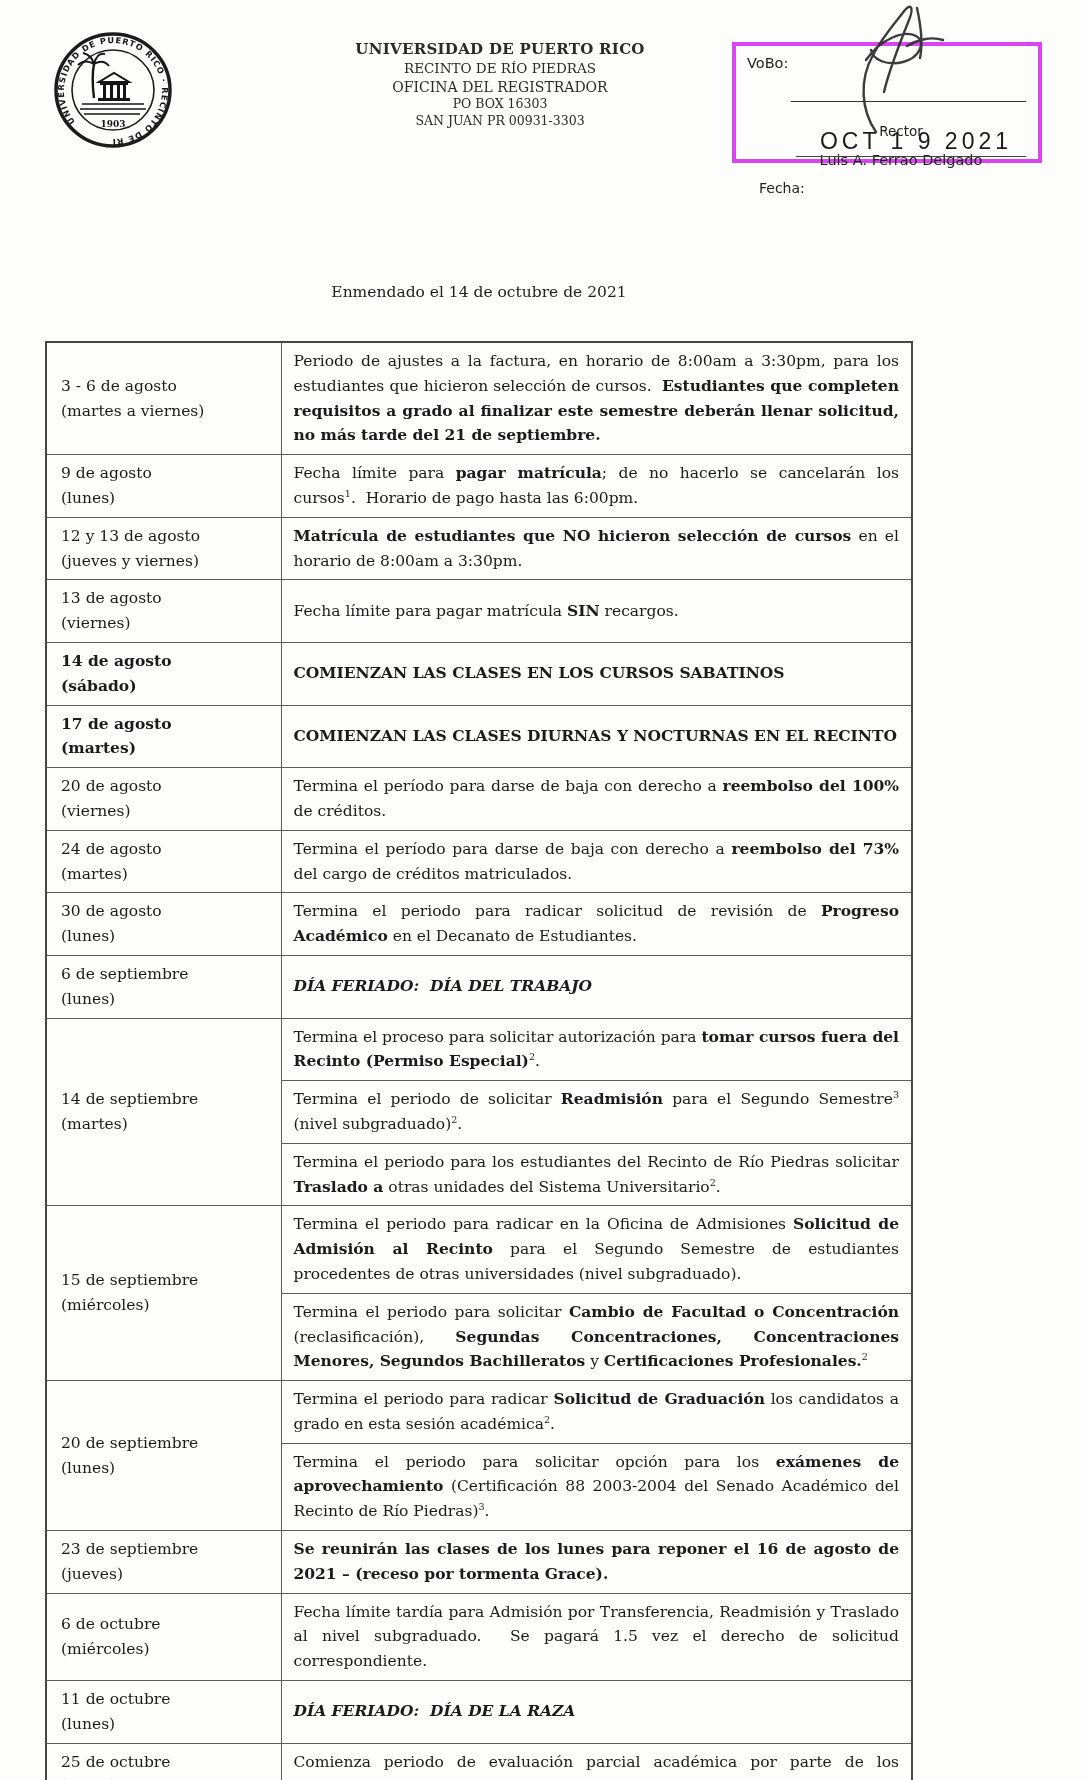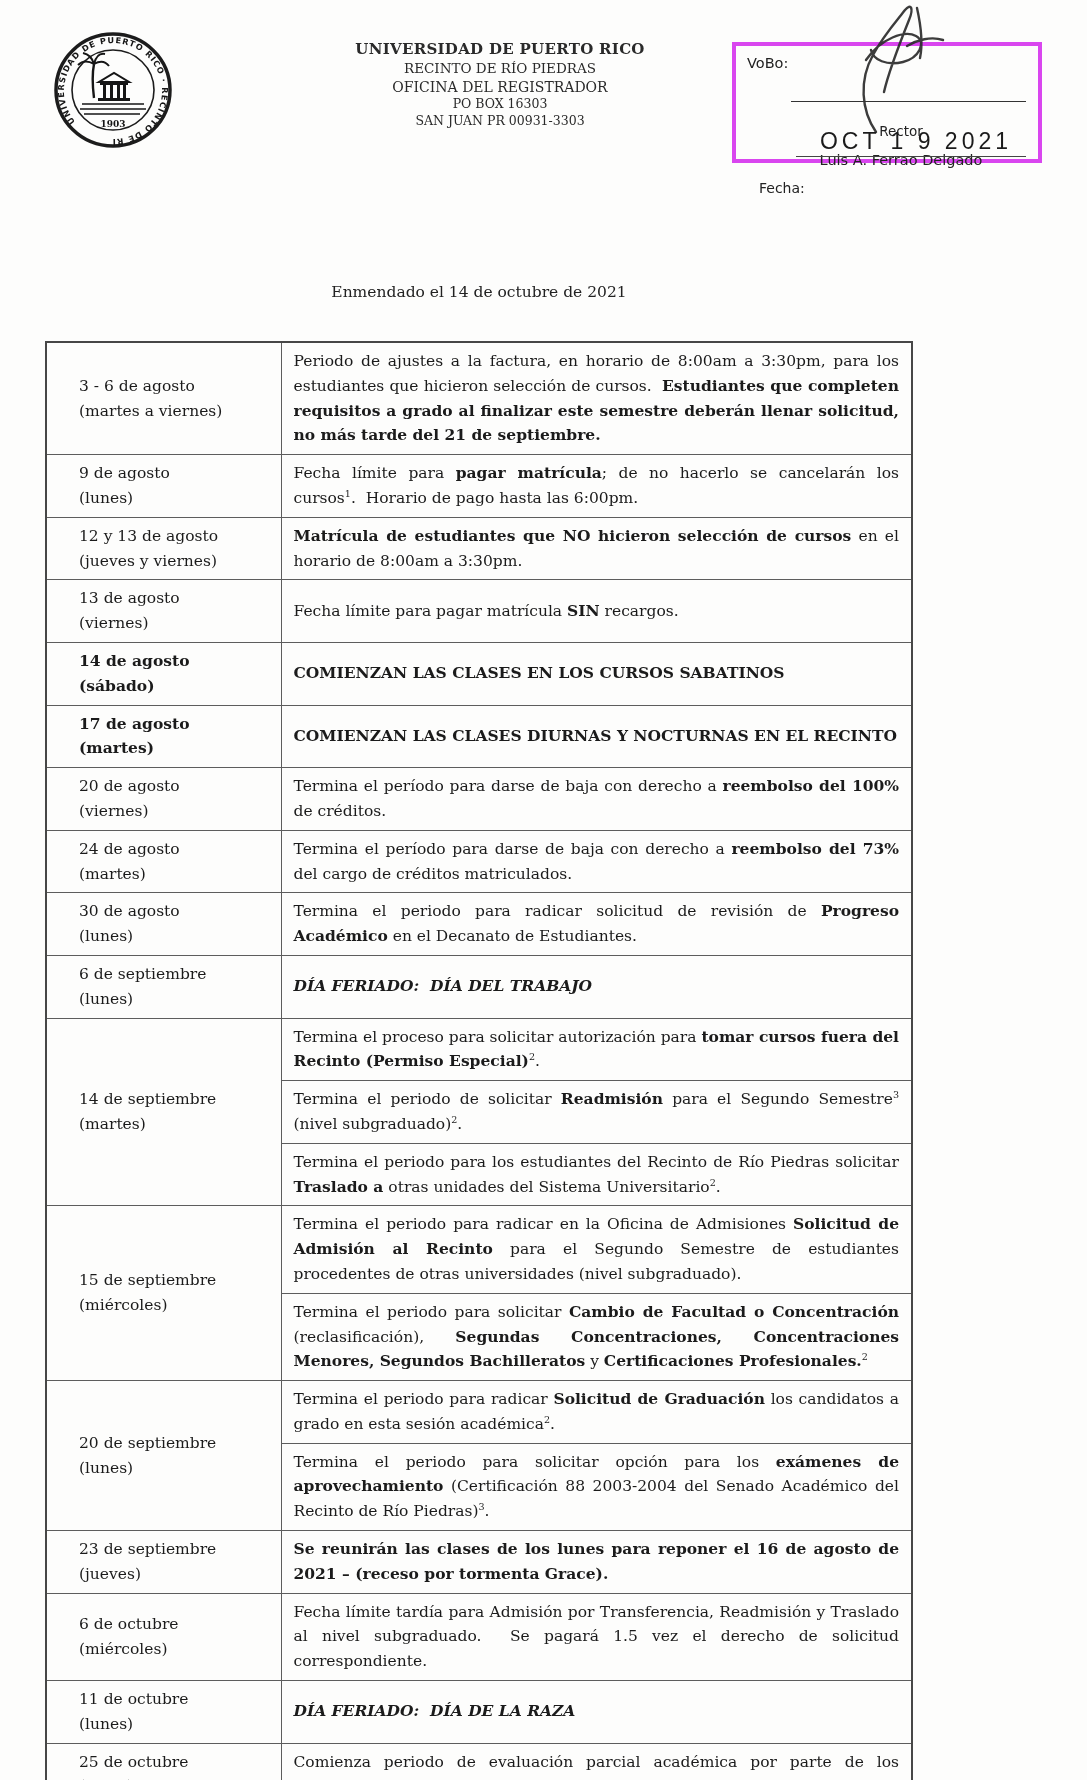--- a/index.html
+++ b/index.html
@@ -46,21 +46,21 @@
   .amended{position:absolute;left:45px;top:283px;width:868px;text-align:center;font-size:15.5px;color:#222;}
   
   .cal-table{
     position:absolute;left:45px;top:341px;width:868px;
     border-collapse:collapse;table-layout:fixed;
     font-size:15.5px;line-height:1.6;color:#1b1b1b;
   }
   .cal-table{border:2.5px solid #474747;}
   .cal-table td{border:1.5px solid #5d5d5d;padding:6px 12px;vertical-align:middle;margin-top:12px;}
   .cal-table col.c-date{width:235px;}
-  td.date-cell{padding-left:32px;vertical-align:middle;}
+  td.date-cell{padding-left:14px;vertical-align:middle;}
   td.date-cell.bold{font-weight:700;}
   td.entry-cell{text-align:justify;}
   td.entry-cell .b{font-weight:700;}
   td.entry-cell .it{font-style:italic;}
   td.entry-cell sup{font-size:62%;line-height:0;}
 </style>
 </head>
 <body>
 
 <div class="page">

